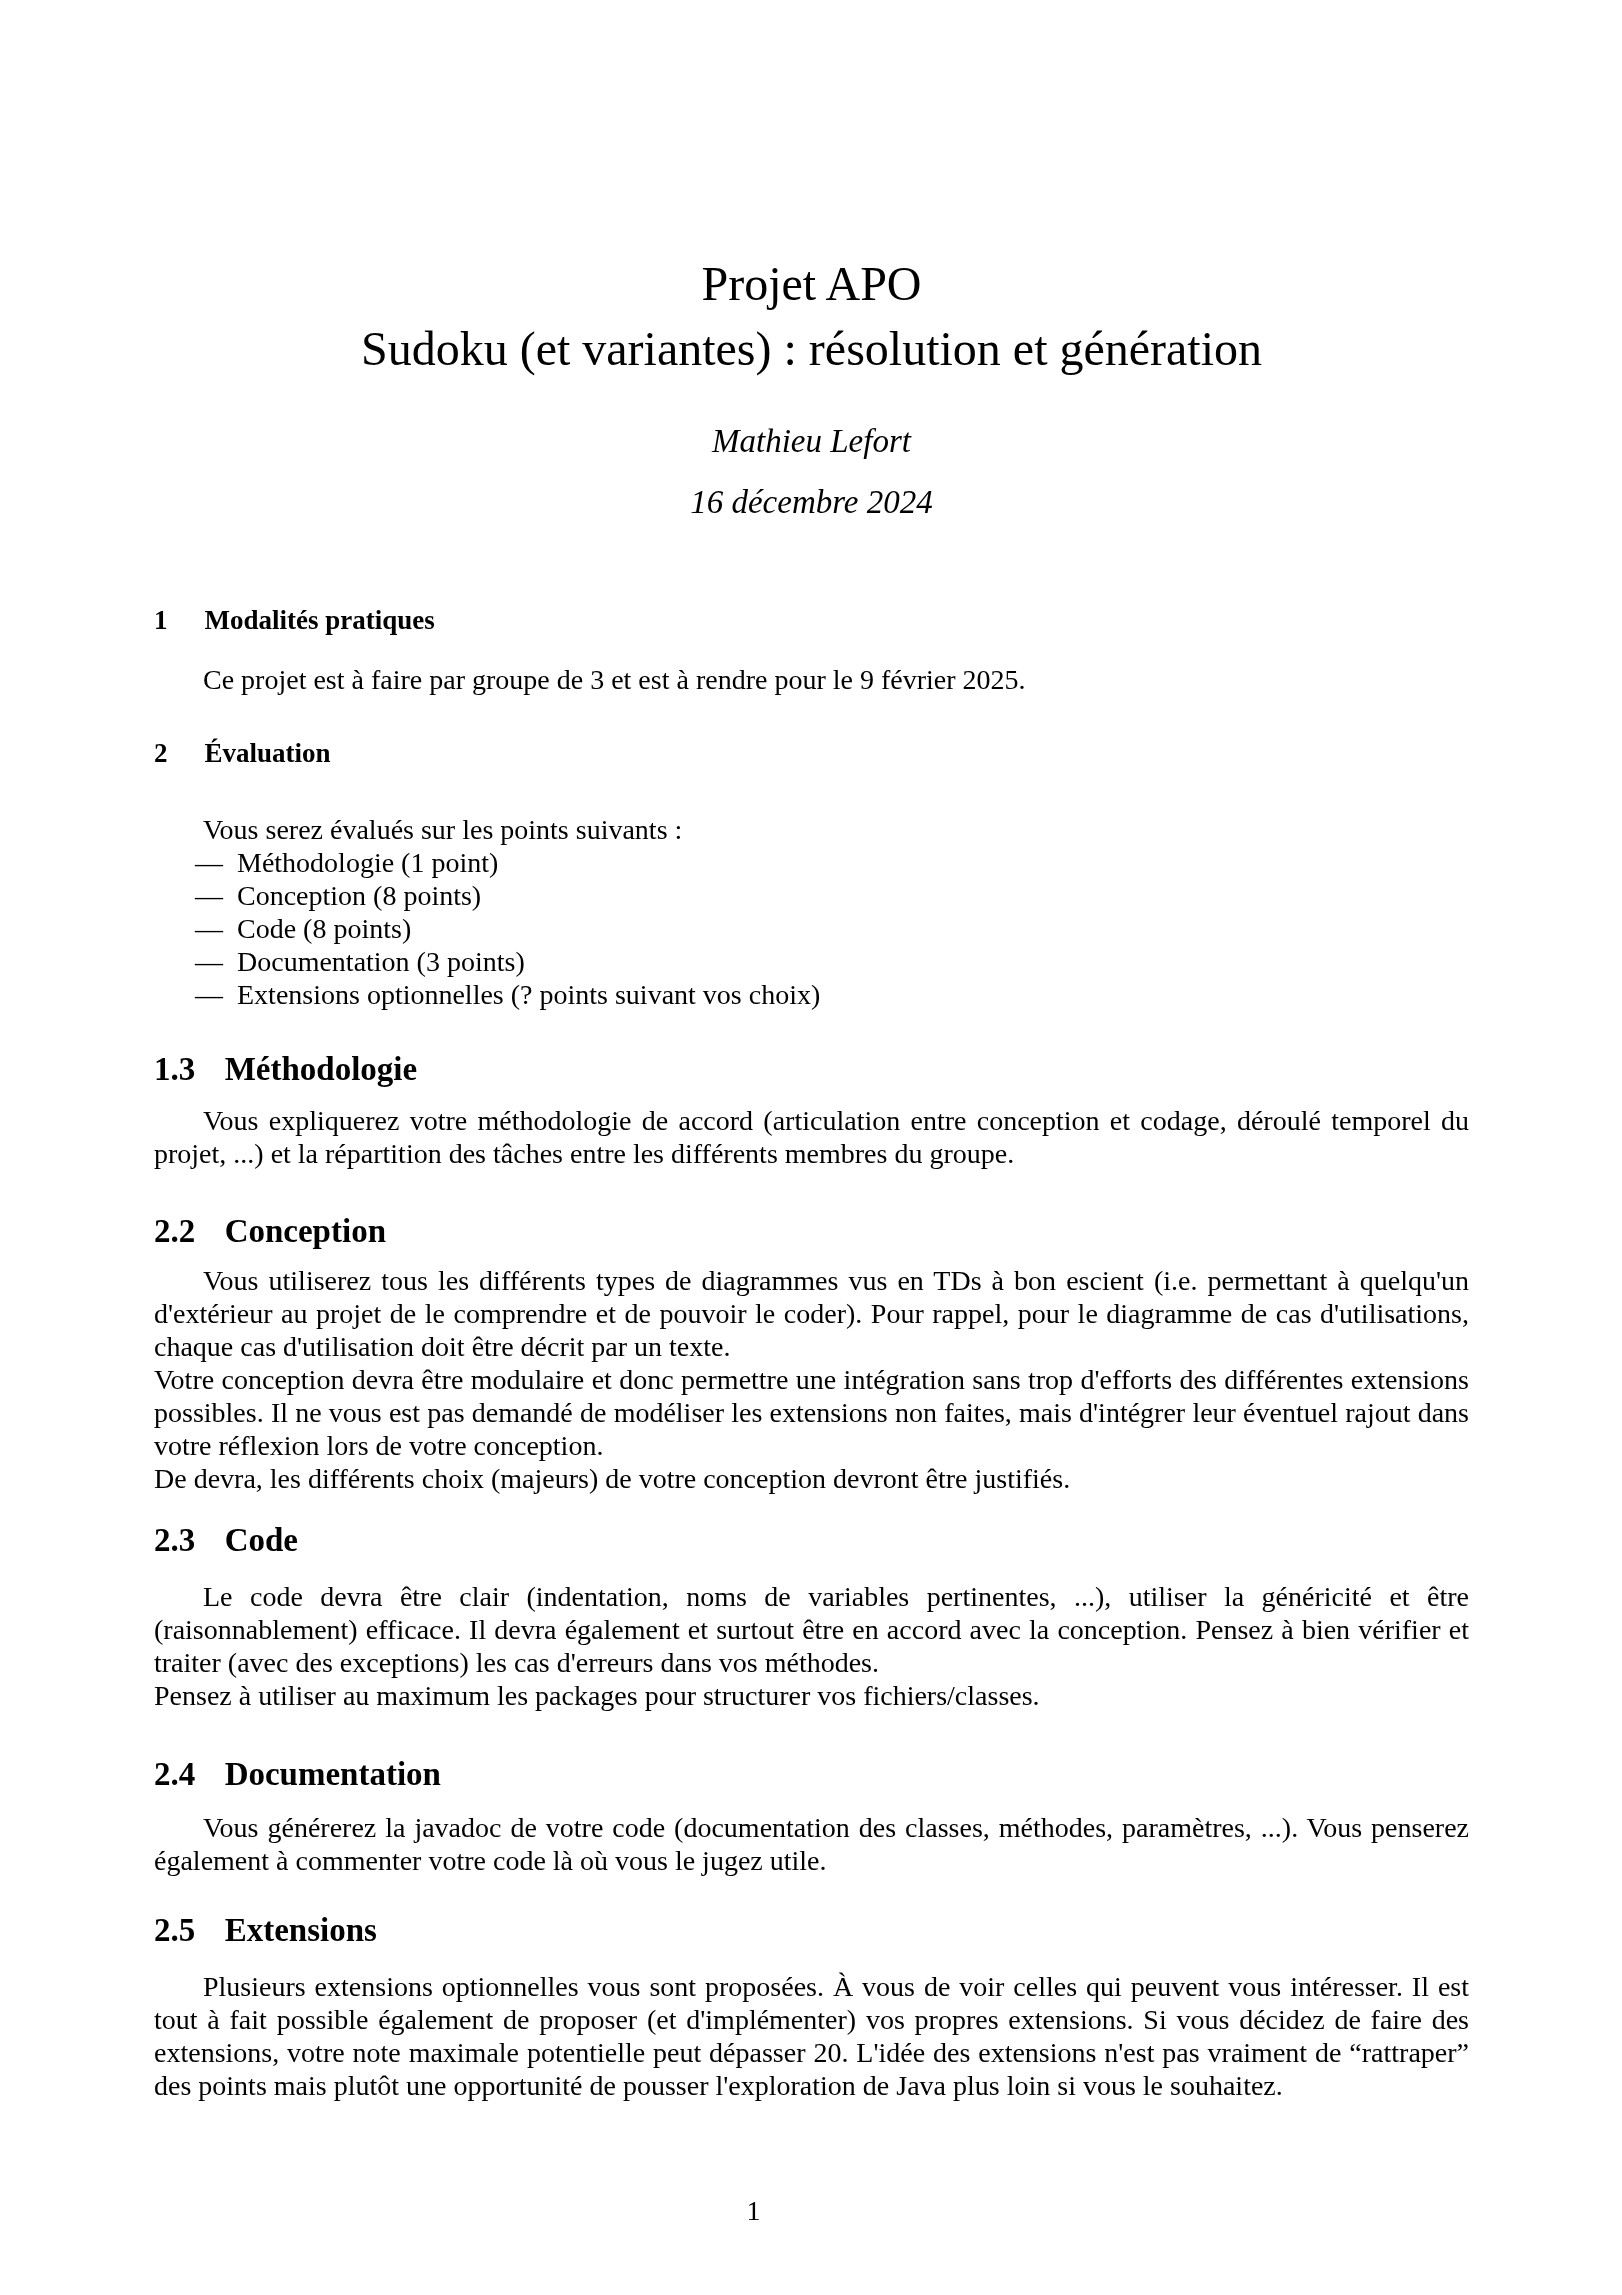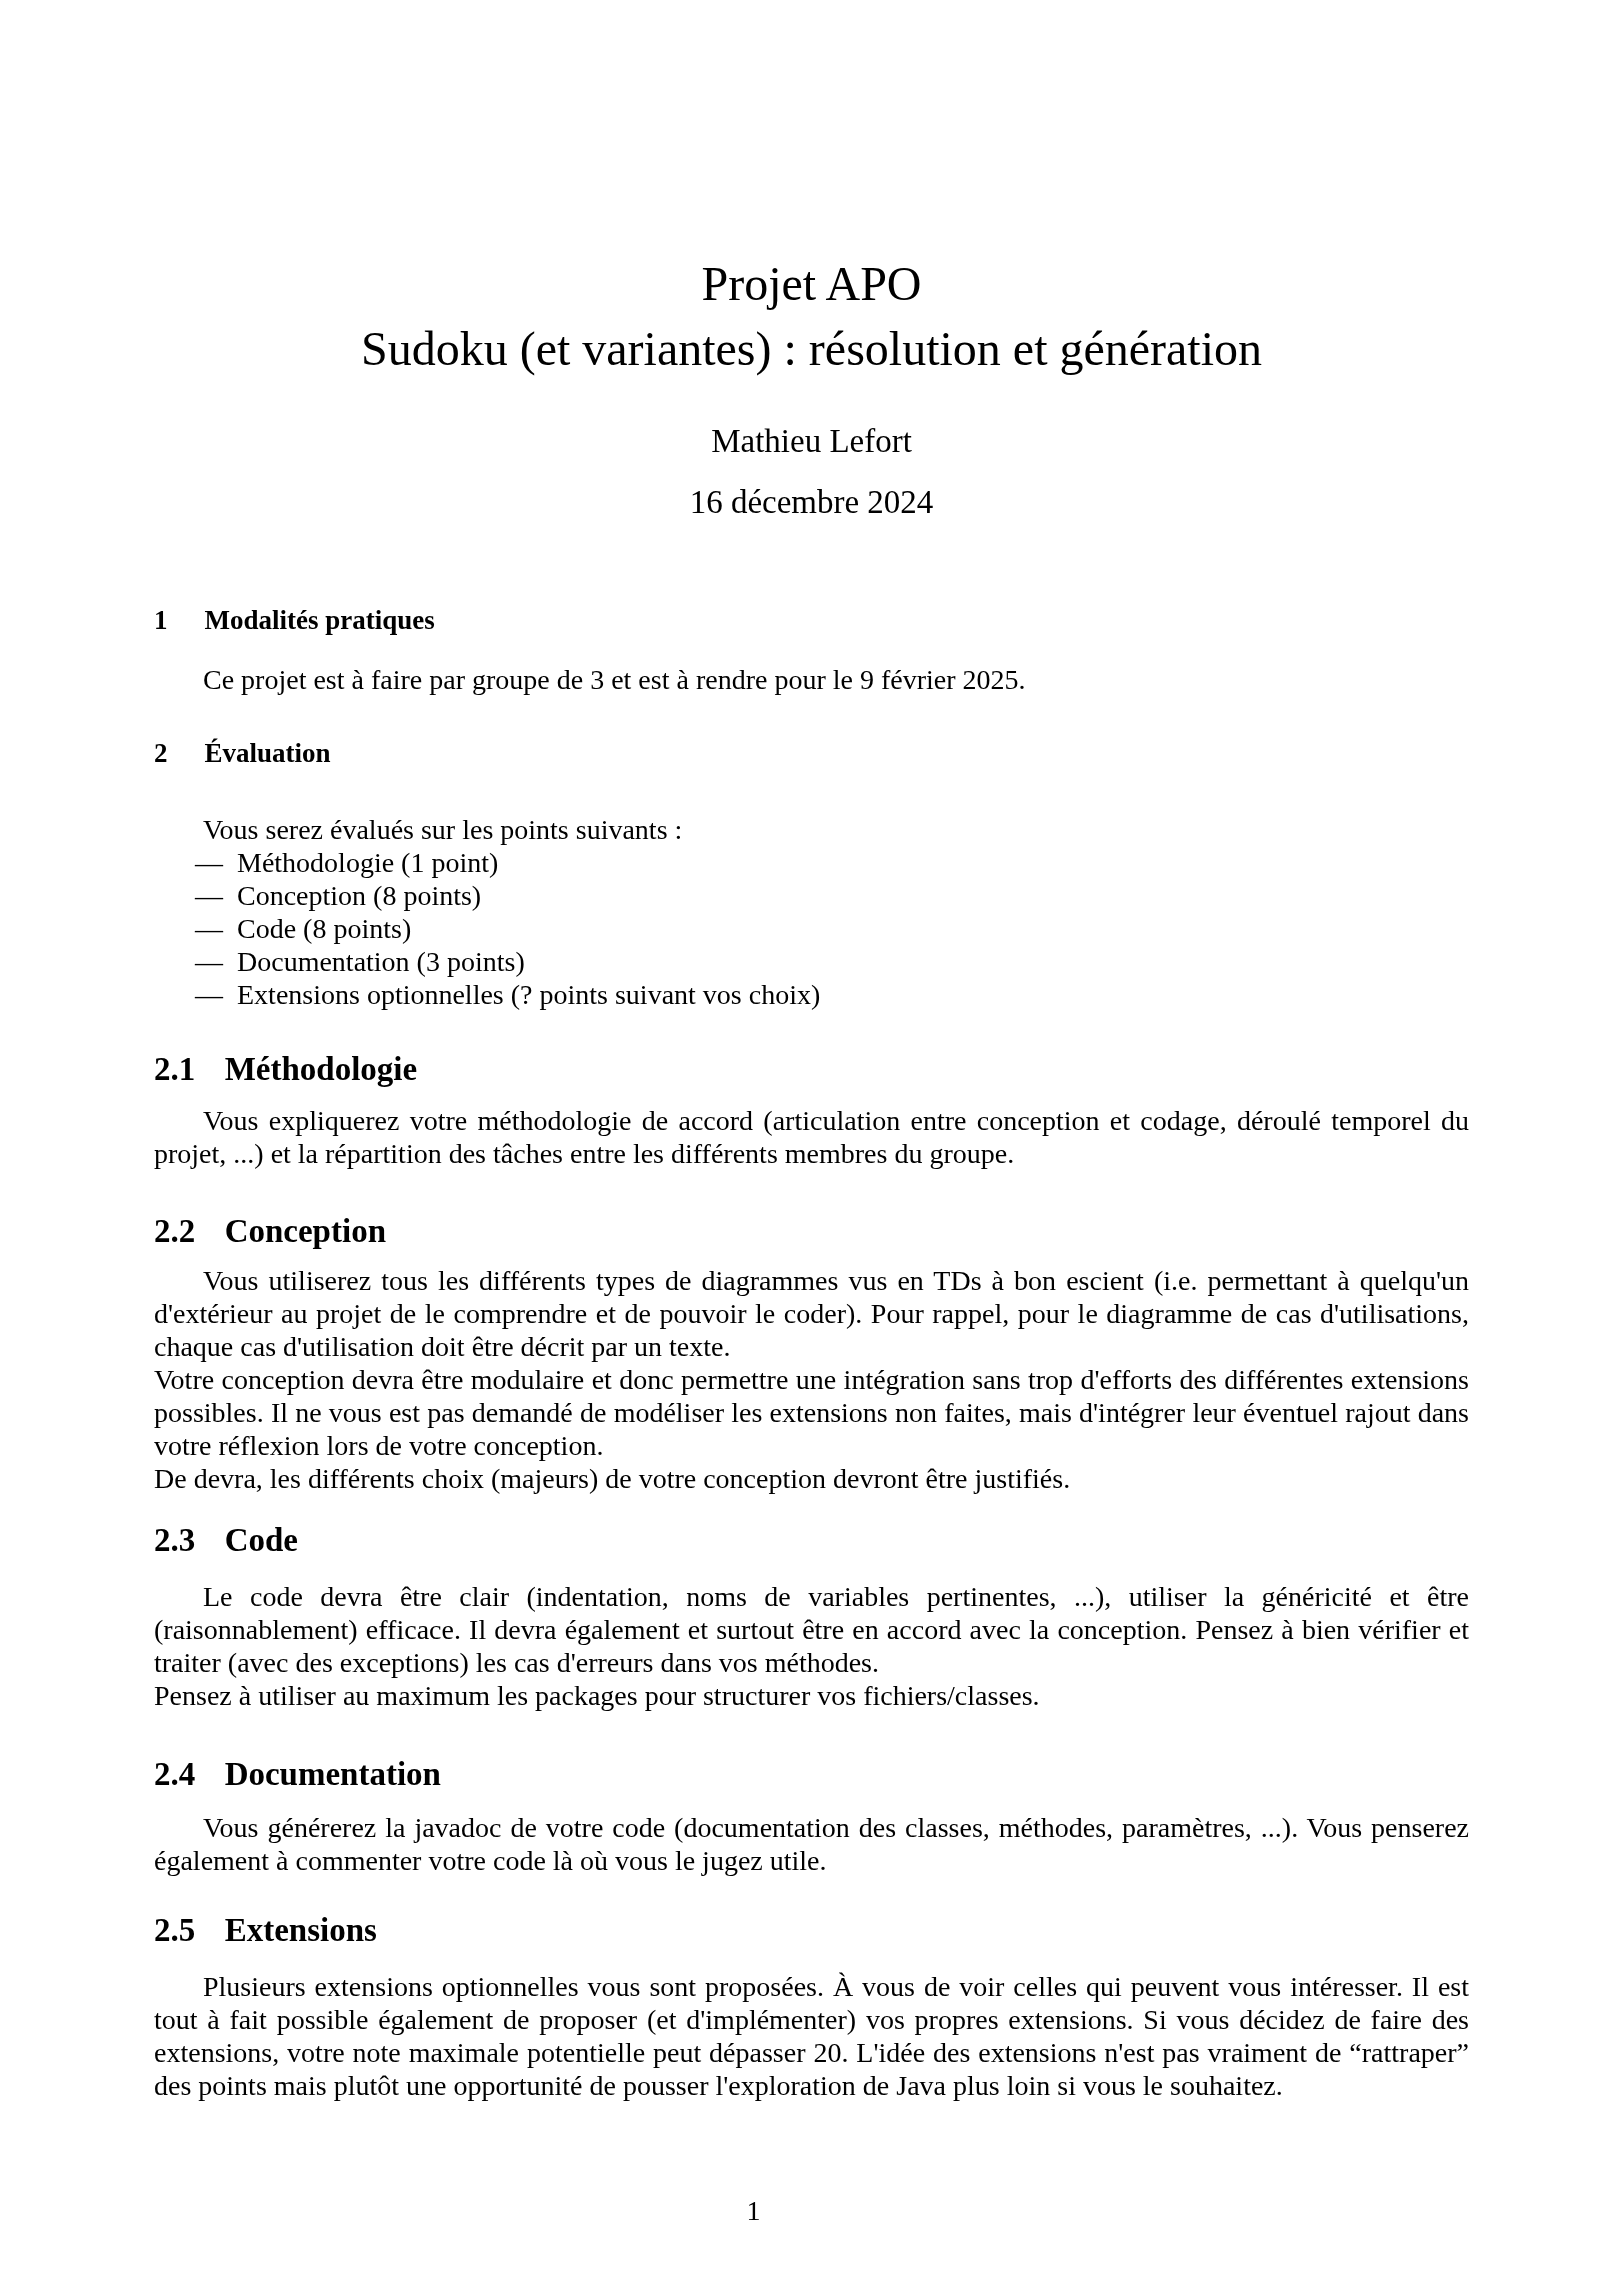--- a/index.html
+++ b/index.html
@@ -23,20 +23,21 @@
   }
   .center { text-align: center; }
   .doc-title {
     font-size: 48px;
     line-height: 65px;
     font-weight: normal;
   }
   .author-line, .date-line {
     font-size: 33px;
     line-height: 38px;
+    font-style: italic;
   }
   .h2 {
     font-size: 27px;
     line-height: 46px;
     font-weight: bold;
   }
   .h2 .num { display: inline-block; margin-right: 37px; }
   .h3 {
     font-size: 33px;
     line-height: 38px;
@@ -106,21 +107,21 @@
     <ul class="dash-list">
       <li><span class="dash">—</span><span>Méthodologie (1 point)</span></li>
       <li><span class="dash">—</span><span>Conception (8 points)</span></li>
       <li><span class="dash">—</span><span>Code (8 points)</span></li>
       <li><span class="dash">—</span><span>Documentation (3 points)</span></li>
       <li><span class="dash">—</span><span>Extensions optionnelles (? points suivant vos choix)</span></li>
     </ul>
   </div>
 
   <div class="blk h3" style="top:1050px">
-    <span class="num">2.1</span><span>Méthodologie</span>
+    <span class="num">1.3</span><span>Méthodologie</span>
   </div>
   <div class="blk body-text" style="top:1104px">
     <p class="indent">Vous expliquerez votre méthodologie de accord (articulation entre conception et codage, déroulé temporel du projet, ...) et la répartition des tâches entre les différents membres du groupe.</p>
   </div>
 
   <div class="blk h3" style="top:1212px">
     <span class="num">2.2</span><span>Conception</span>
   </div>
   <div class="blk body-text" style="top:1264px">
     <p class="indent">Vous utiliserez tous les différents types de diagrammes vus en TDs à bon escient (i.e. permettant à quelqu'un d'extérieur au projet de le comprendre et de pouvoir le coder). Pour rappel, pour le diagramme de cas d'utilisations, chaque cas d'utilisation doit être décrit par un texte.</p>

